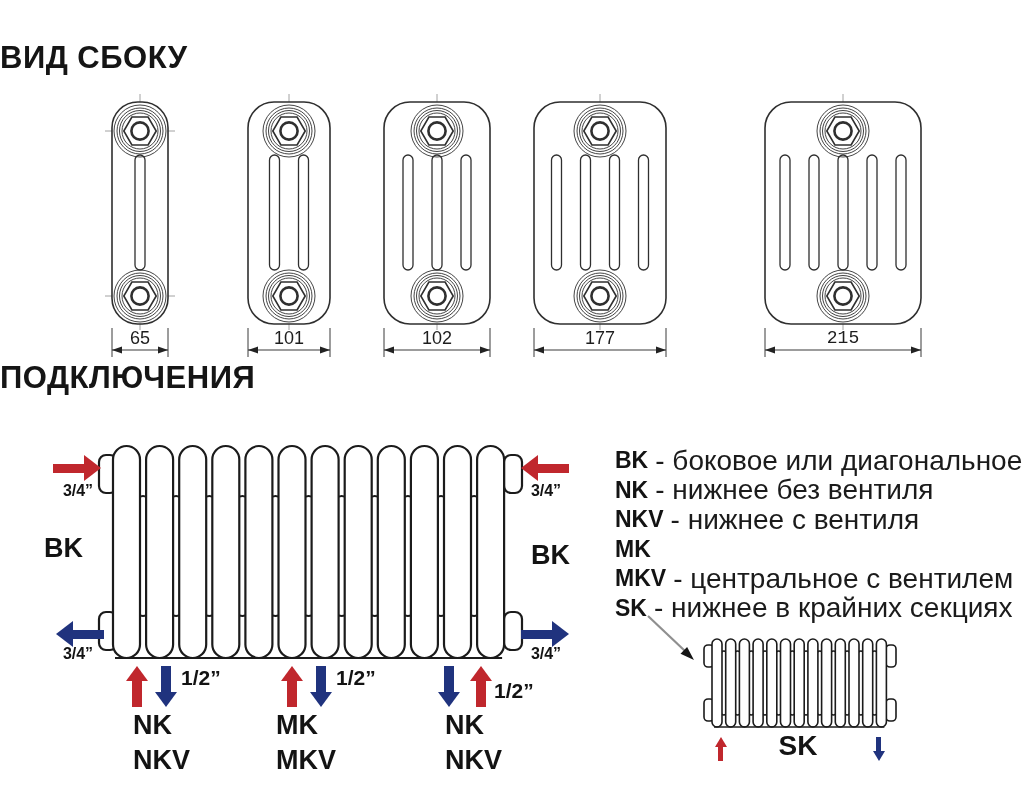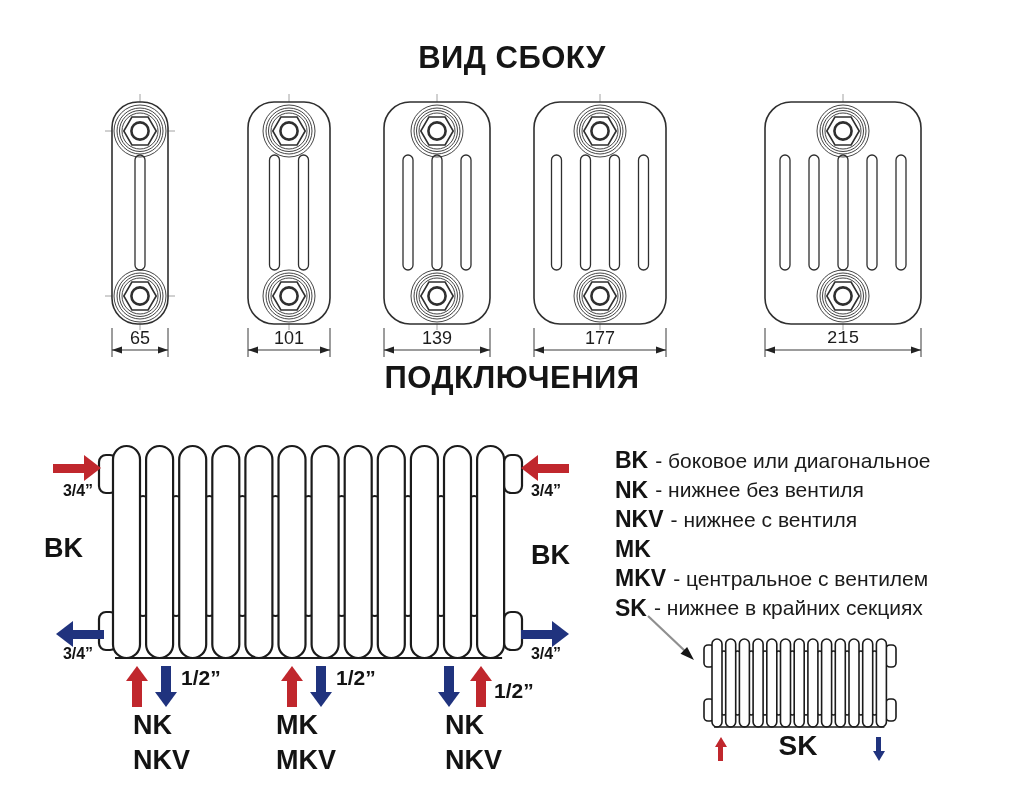--- a/index.html
+++ b/index.html
@@ -1,18 +1,18 @@
 <!DOCTYPE html>
 <html style="--red: #c0272d; --navy: #20337e;"><head>
 <meta charset="utf-8">
 <style>
   html,body{margin:0;padding:0;background:#ffffff;}
   #canvas{position:relative;width:1024px;height:793px;background:#fff;overflow:hidden;
           font-family:"Liberation Sans", sans-serif;color:#111;}
-  .title{position:absolute;left:0;width:1024px;text-align:center;
+  .title{position:absolute;left:0;width:1024px;text-align:left;
          font-weight:bold;font-size:31px;letter-spacing:0.5px;color:#151515;}
   
   .sideview{position:absolute;}
   .sv-svg{position:absolute;left:0;top:0;}
   .dim-label{position:absolute;top:234px;left:0;width:100%;text-align:center;
              font-size:18px;color:#1d1d1d;}
   
   .h-arrow{position:absolute;display:flex;align-items:center;height:26px;}
   .h-arrow .shaft{height:9px;width:31px;}
   .h-arrow .head{width:0;height:0;border-top:13px solid transparent;border-bottom:13px solid transparent;}
@@ -38,21 +38,21 @@
   .size-label{position:absolute;font-weight:bold;font-size:16px;width:56px;text-align:center;color:#131313;}
   .half-label{position:absolute;font-weight:bold;font-size:21px;color:#131313;}
   .bk-label{position:absolute;font-weight:bold;font-size:27px;color:#131313;}
   .blabels{position:absolute;font-weight:bold;font-size:27px;line-height:35px;color:#131313;}
   .blabels span{display:block;}
   .sk-label{position:absolute;font-weight:bold;font-size:28px;width:60px;text-align:center;color:#131313;}
   
   #legend{position:absolute;left:615px;top:446px;}
   .legend-row{height:29.5px;display:flex;align-items:center;gap:7px;}
   .legend-abbr{font-weight:bold;font-size:23px;color:#131313;}
-  .legend-desc{font-size:21px;color:#1b1b1b;}
+  .legend-desc{font-size:28px;color:#1b1b1b;}
   svg{display:block;}
 </style>
 </head>
 <body>
 
 <div id="canvas">
 
   <div class="title" style="top:40px;">ВИД СБОКУ</div>
 
   <div class="sideview" style="left: 76px; top: 94px; width: 128px; height: 268px;">
@@ -139,21 +139,21 @@
           <circle cx="89" cy="202" r="18" fill="none" stroke="#2f2f2f" stroke-width="0.9"></circle>
           <polygon points="105.2,202.0 97.1,216.0 80.9,216.0 72.8,202.0 80.9,188.0 97.1,188.0" fill="#fff" stroke="#2f2f2f" stroke-width="1.6"></polygon>
           <circle cx="89" cy="202" r="8.6" fill="#fff" stroke="#2f2f2f" stroke-width="2.6"></circle>
           <line x1="36" y1="234" x2="36" y2="263" stroke="#3a3a3a" stroke-width="1"></line>
           <line x1="142" y1="234" x2="142" y2="263" stroke="#3a3a3a" stroke-width="1"></line>
           <line x1="36" y1="256" x2="142" y2="256" stroke="#3a3a3a" stroke-width="1.2"></line>
           <polygon points="36,256 46,252.6 46,259.4" fill="#222"></polygon>
           <polygon points="142,256 132,252.6 132,259.4" fill="#222"></polygon>
         </svg>
       </div>
-    <span class="dim-label">139</span>
+    <span class="dim-label">102</span>
   </div>
   <div class="sideview" style="left: 498px; top: 94px; width: 204px; height: 268px;">
     <div class="sv-svg">
         <svg width="204" height="268" viewBox="0 0 204 268">
           <line x1="102" y1="0" x2="102" y2="18" stroke="#8a8a8a" stroke-width="0.8"></line>
           <line x1="102" y1="218" x2="102" y2="236" stroke="#8a8a8a" stroke-width="0.8"></line>
           <line x1="67" y1="37" x2="137" y2="37" stroke="#8a8a8a" stroke-width="0.8"></line>
           <line x1="67" y1="202" x2="137" y2="202" stroke="#8a8a8a" stroke-width="0.8"></line>
           <rect x="36" y="8" width="132" height="222" rx="26" fill="#fff" stroke="#2f2f2f" stroke-width="1.6"></rect>
           <rect x="53.5" y="61" width="10" height="115" rx="5" fill="#fff" stroke="#2f2f2f" stroke-width="1.3"></rect>

